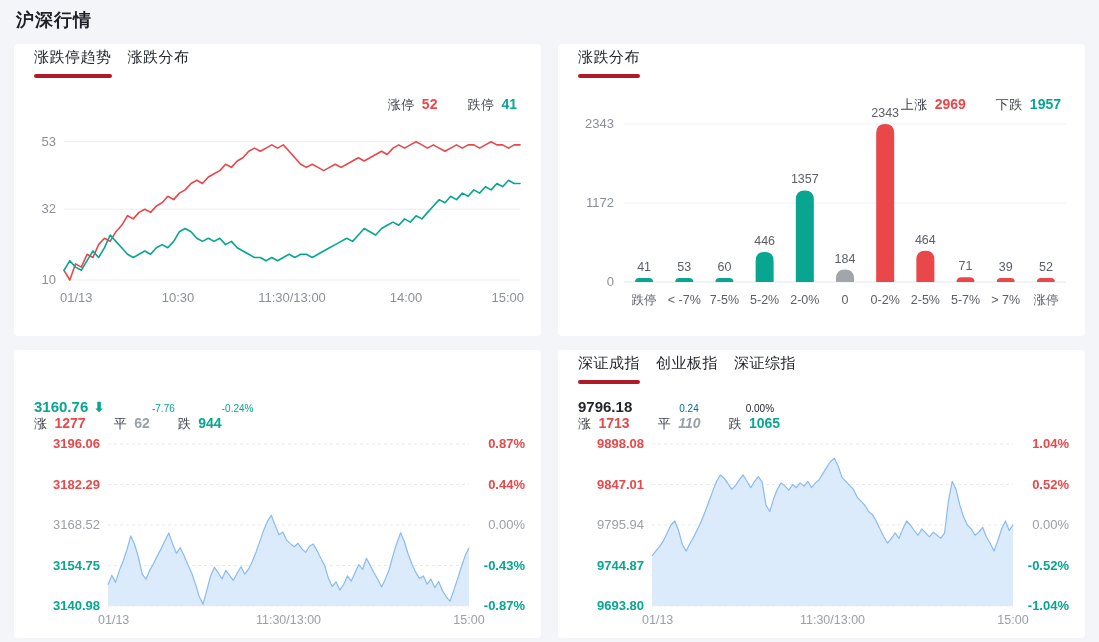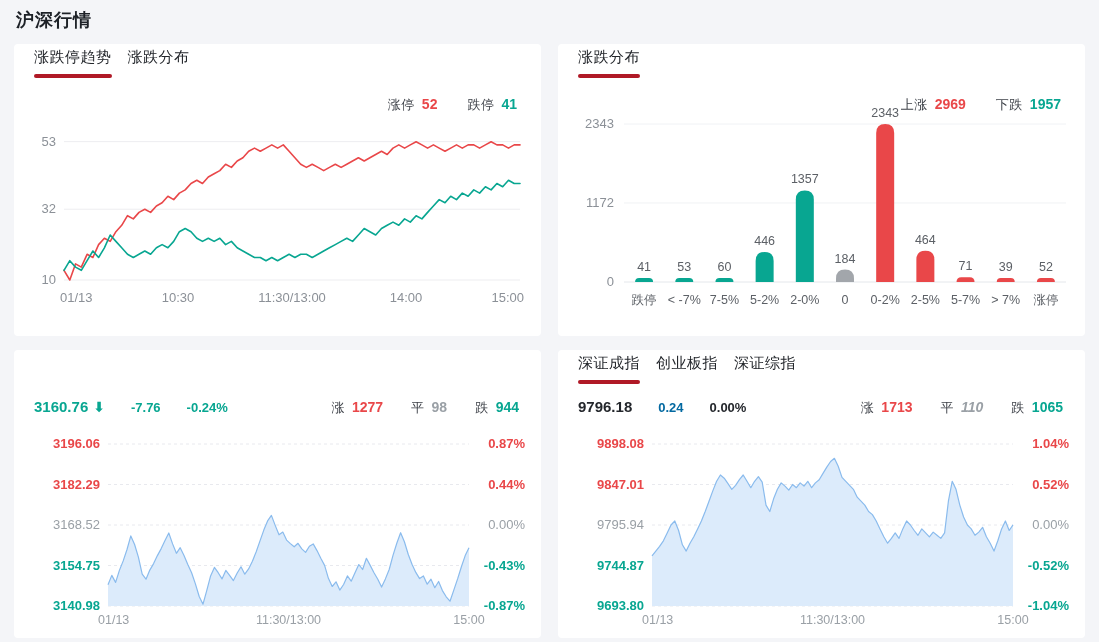--- a/index.html
+++ b/index.html
@@ -18,25 +18,25 @@
   #panel-sz_index{left:558px;top:350px;width:527px;height:288px;}
 
   .tabs{position:absolute;left:20px;top:4px;display:flex;gap:16px;}
   .tab{font-size:15px;color:#23262b;cursor:pointer;letter-spacing:.5px;}
   .tab .u{height:4px;border-radius:2px;margin-top:7px;background:transparent;width:100%;}
 
   .panel-stats{position:absolute;top:52px;right:24px;display:flex;gap:30px;align-items:baseline;}
   .stat{display:flex;gap:7px;align-items:baseline;font-size:13px;color:#3d4148;letter-spacing:.5px;}
   .stat b{font-size:14px;font-weight:700;letter-spacing:0;}
 
-  .quote-row{position:absolute;top:48px;left:20px;right:22px;display:flex;justify-content:space-between;align-items:baseline;}
+  .quote-row{position:absolute;top:48px;left:20px;right:22px;display:flex;justify-content:space-between;align-items:baseline;flex-direction:column;}
   .quote-left{display:flex;gap:26px;align-items:baseline;}
   .quote-price{font-size:15px;font-weight:700;display:flex;align-items:baseline;gap:5px;}
   .quote-arrow{font-size:14px;font-weight:700;}
-  .quote-change,.quote-pct{font-size:13px;font-weight:700;}
+  .quote-change,.quote-pct{font-size:10px;font-weight:400;margin-left:21px;}
   .quote-stats{display:flex;gap:28px;align-items:baseline;}
 
   svg.chart{position:absolute;display:block;}
   #chart-limit_trend{left:16px;top:74px;}
   #chart-distribution{left:16px;top:62px;}
   #chart-sh_index,#chart-sz_index{left:12px;top:80px;}
   svg text{font-family:"Liberation Sans","DejaVu Sans",sans-serif;}
 </style>
 </head>
 <body>
@@ -143,21 +143,21 @@
           <span class="quote-change" style="color: rgb(8, 166, 145);">-7.76</span>
           <span class="quote-pct" style="color: rgb(8, 166, 145);">-0.24%</span>
         </div>
       <div class="quote-stats" id="stats-sh_index">
           <div class="stat">
             <span>涨</span>
             <b style="color: rgb(233, 71, 73);">1277</b>
           </div>
           <div class="stat">
             <span>平</span>
-            <b style="color: rgb(154, 160, 166);">98</b>
+            <b style="color: rgb(154, 160, 166);">62</b>
           </div>
           <div class="stat">
             <span>跌</span>
             <b style="color: rgb(8, 166, 145);">944</b>
           </div>
         </div>
     </div>
     <svg class="chart" id="chart-sh_index" width="503" height="202">
         <line x1="82" y1="14" x2="443" y2="14" stroke="#e8e9ee" stroke-width="1" stroke-dasharray="3 3"></line>
         <text x="74" y="18" text-anchor="end" font-size="13" font-weight="600" fill="#e94749">3196.06</text>

